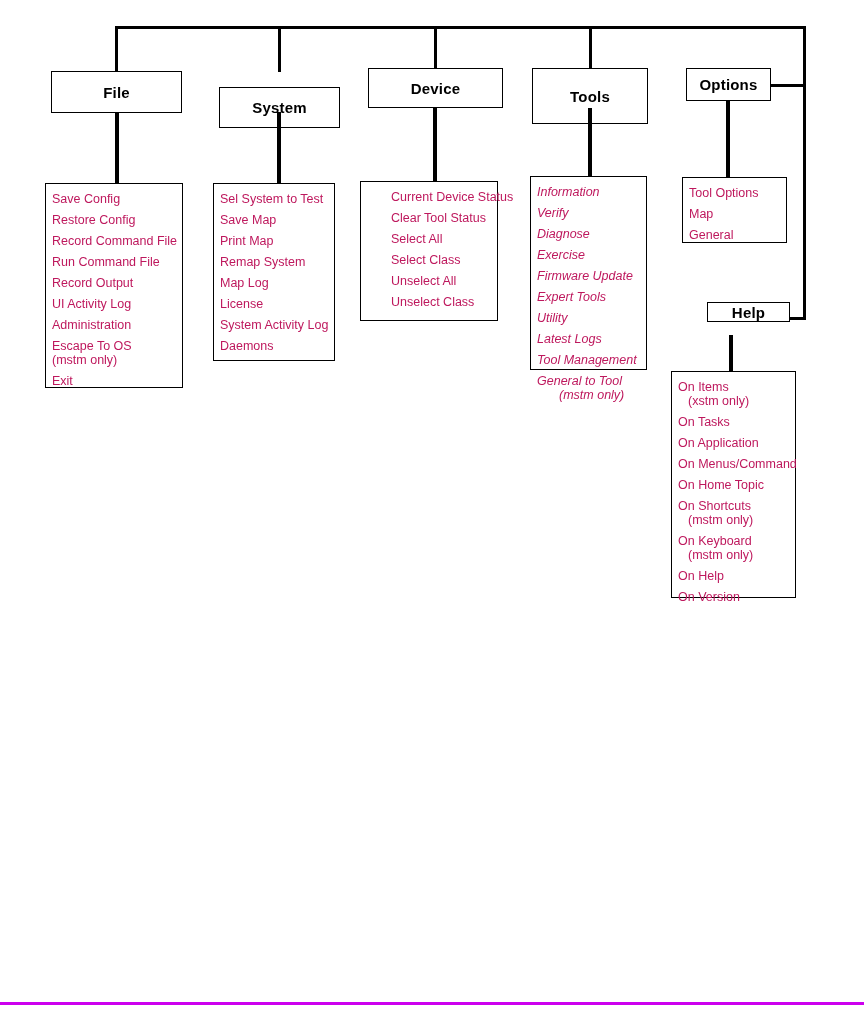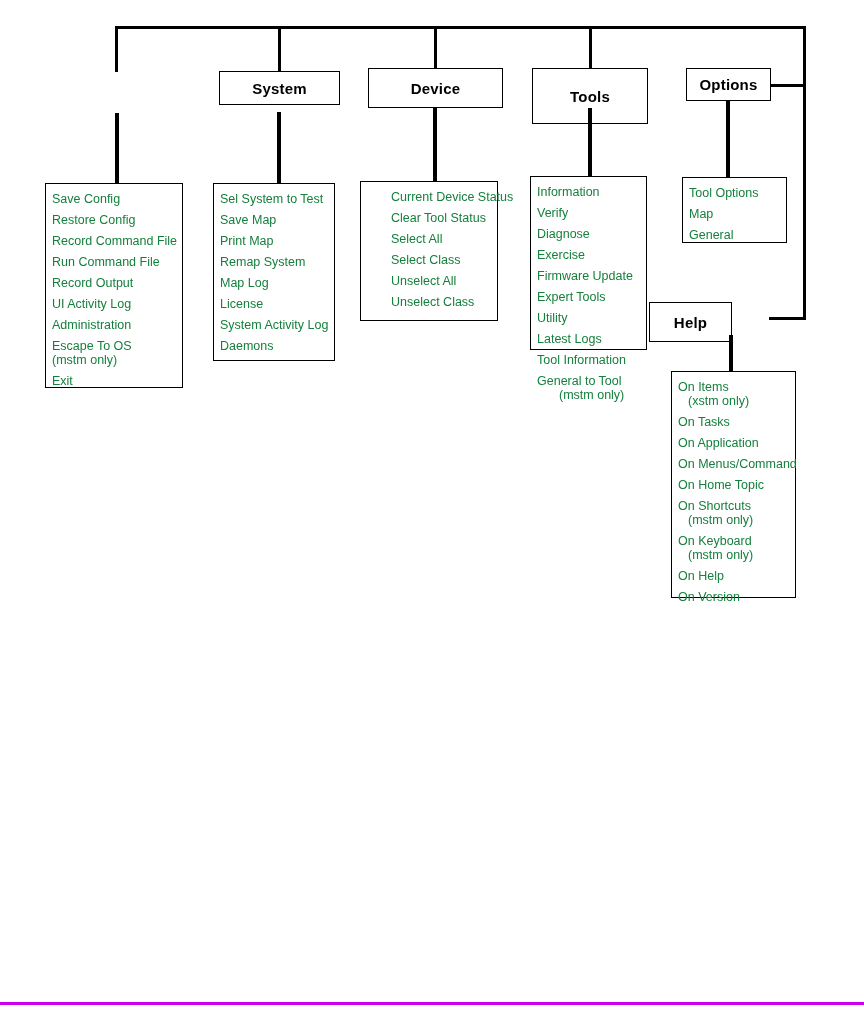--- a/index.html
+++ b/index.html
@@ -49,21 +49,21 @@
   
   .dropdown {
     position: absolute;
     box-sizing: border-box;
     border: 1px solid #000000;
     background: #ffffff;
     padding: 8px 0 8px 0;
   }
   .dropdown-item {
     font-size: 12.5px;
-    color: #15803d;
+    color: #be185d;
     line-height: 14px;
     padding: 0 0 0 6px;
     margin-bottom: 7px;
     white-space: nowrap;
   }
   .dropdown-item:last-child {
     margin-bottom: 0;
   }
   .dropdown-item .sub {
     display: block;
@@ -93,38 +93,41 @@
 
   <div class="line-v" style="left:115px; top:26px; height:46px;"></div>
   <div class="line-v" style="left:278px; top:26px; height:46px;"></div>
   <div class="line-v" style="left:434px; top:26px; height:43px;"></div>
   <div class="line-v" style="left:589px; top:26px; height:43px;"></div>
 
   <div class="line-v" style="left:803px; top:26px; height:294px;"></div>
   <div class="line-h" style="left:770px; top:84px; width:36px;"></div>
   <div class="line-h" style="left:769px; top:317px; width:37px;"></div>
 
-
-  <div class="menu-box" style="left:219px; top:71px; width:121px; height:34px;">
+  <div class="menu-box" style="left:51px; top:71px; width:131px; height:42px;">
+    <span class="menu-title">File</span>
+  </div>
+
+  <div class="menu-box" style="left:219px; top:87px; width:121px; height:41px;">
     <span class="menu-title">System</span>
   </div>
 
   <div class="menu-box" style="left:368px; top:68px; width:135px; height:40px;">
     <span class="menu-title">Device</span>
   </div>
 
   <div class="menu-box" style="left:532px; top:68px; width:116px; height:56px;">
     <span class="menu-title">Tools</span>
   </div>
 
   <div class="menu-box" style="left:686px; top:68px; width:85px; height:33px;">
     <span class="menu-title">Options</span>
   </div>
 
-  <div class="menu-box" style="left:649px; top:302px; width:83px; height:40px;">
+  <div class="menu-box" style="left:707px; top:302px; width:83px; height:20px;">
     <span class="menu-title">Help</span>
   </div>
 
   <div class="line-v" style="left:115px; top:113px; width:4px; height:70px;"></div>
   <div class="line-v" style="left:277px; top:112px; width:4px; height:72px;"></div>
   <div class="line-v" style="left:433px; top:108px; width:4px; height:74px;"></div>
   <div class="line-v" style="left:588px; top:108px; width:4px; height:69px;"></div>
   <div class="line-v" style="left:726px; top:101px; width:4px; height:77px;"></div>
   <div class="line-v" style="left:729px; top:335px; width:4px; height:36px;"></div>
 
@@ -156,30 +159,30 @@
 
   <div class="dropdown" style="left:360px; top:181px; width:138px; height:140px;padding-left:24px;">
     <div class="dropdown-item"><span>Current Device Status</span></div>
     <div class="dropdown-item"><span>Clear Tool Status</span></div>
     <div class="dropdown-item"><span>Select All</span></div>
     <div class="dropdown-item"><span>Select Class</span></div>
     <div class="dropdown-item"><span>Unselect All</span></div>
     <div class="dropdown-item"><span>Unselect Class</span></div>
   </div>
 
-  <div class="dropdown" style="left:530px; top:176px; width:117px; height:174px;">
+  <div class="dropdown" style="left:530px; top:176px; width:117px; height:194px;font-style:italic;">
     <div class="dropdown-item"><span>Information</span></div>
     <div class="dropdown-item"><span>Verify</span></div>
     <div class="dropdown-item"><span>Diagnose</span></div>
     <div class="dropdown-item"><span>Exercise</span></div>
     <div class="dropdown-item"><span>Firmware Update</span></div>
     <div class="dropdown-item"><span>Expert Tools</span></div>
     <div class="dropdown-item"><span>Utility</span></div>
     <div class="dropdown-item"><span>Latest Logs</span></div>
-    <div class="dropdown-item"><span>Tool Information</span></div>
+    <div class="dropdown-item"><span>Tool Management</span></div>
     <div class="dropdown-item">
       <span>General to Tool</span>
       <span class="sub-center">(mstm only)</span>
     </div>
   </div>
 
   <div class="dropdown" style="left:682px; top:177px; width:105px; height:66px;">
     <div class="dropdown-item"><span>Tool Options</span></div>
     <div class="dropdown-item"><span>Map</span></div>
     <div class="dropdown-item"><span>General</span></div>

